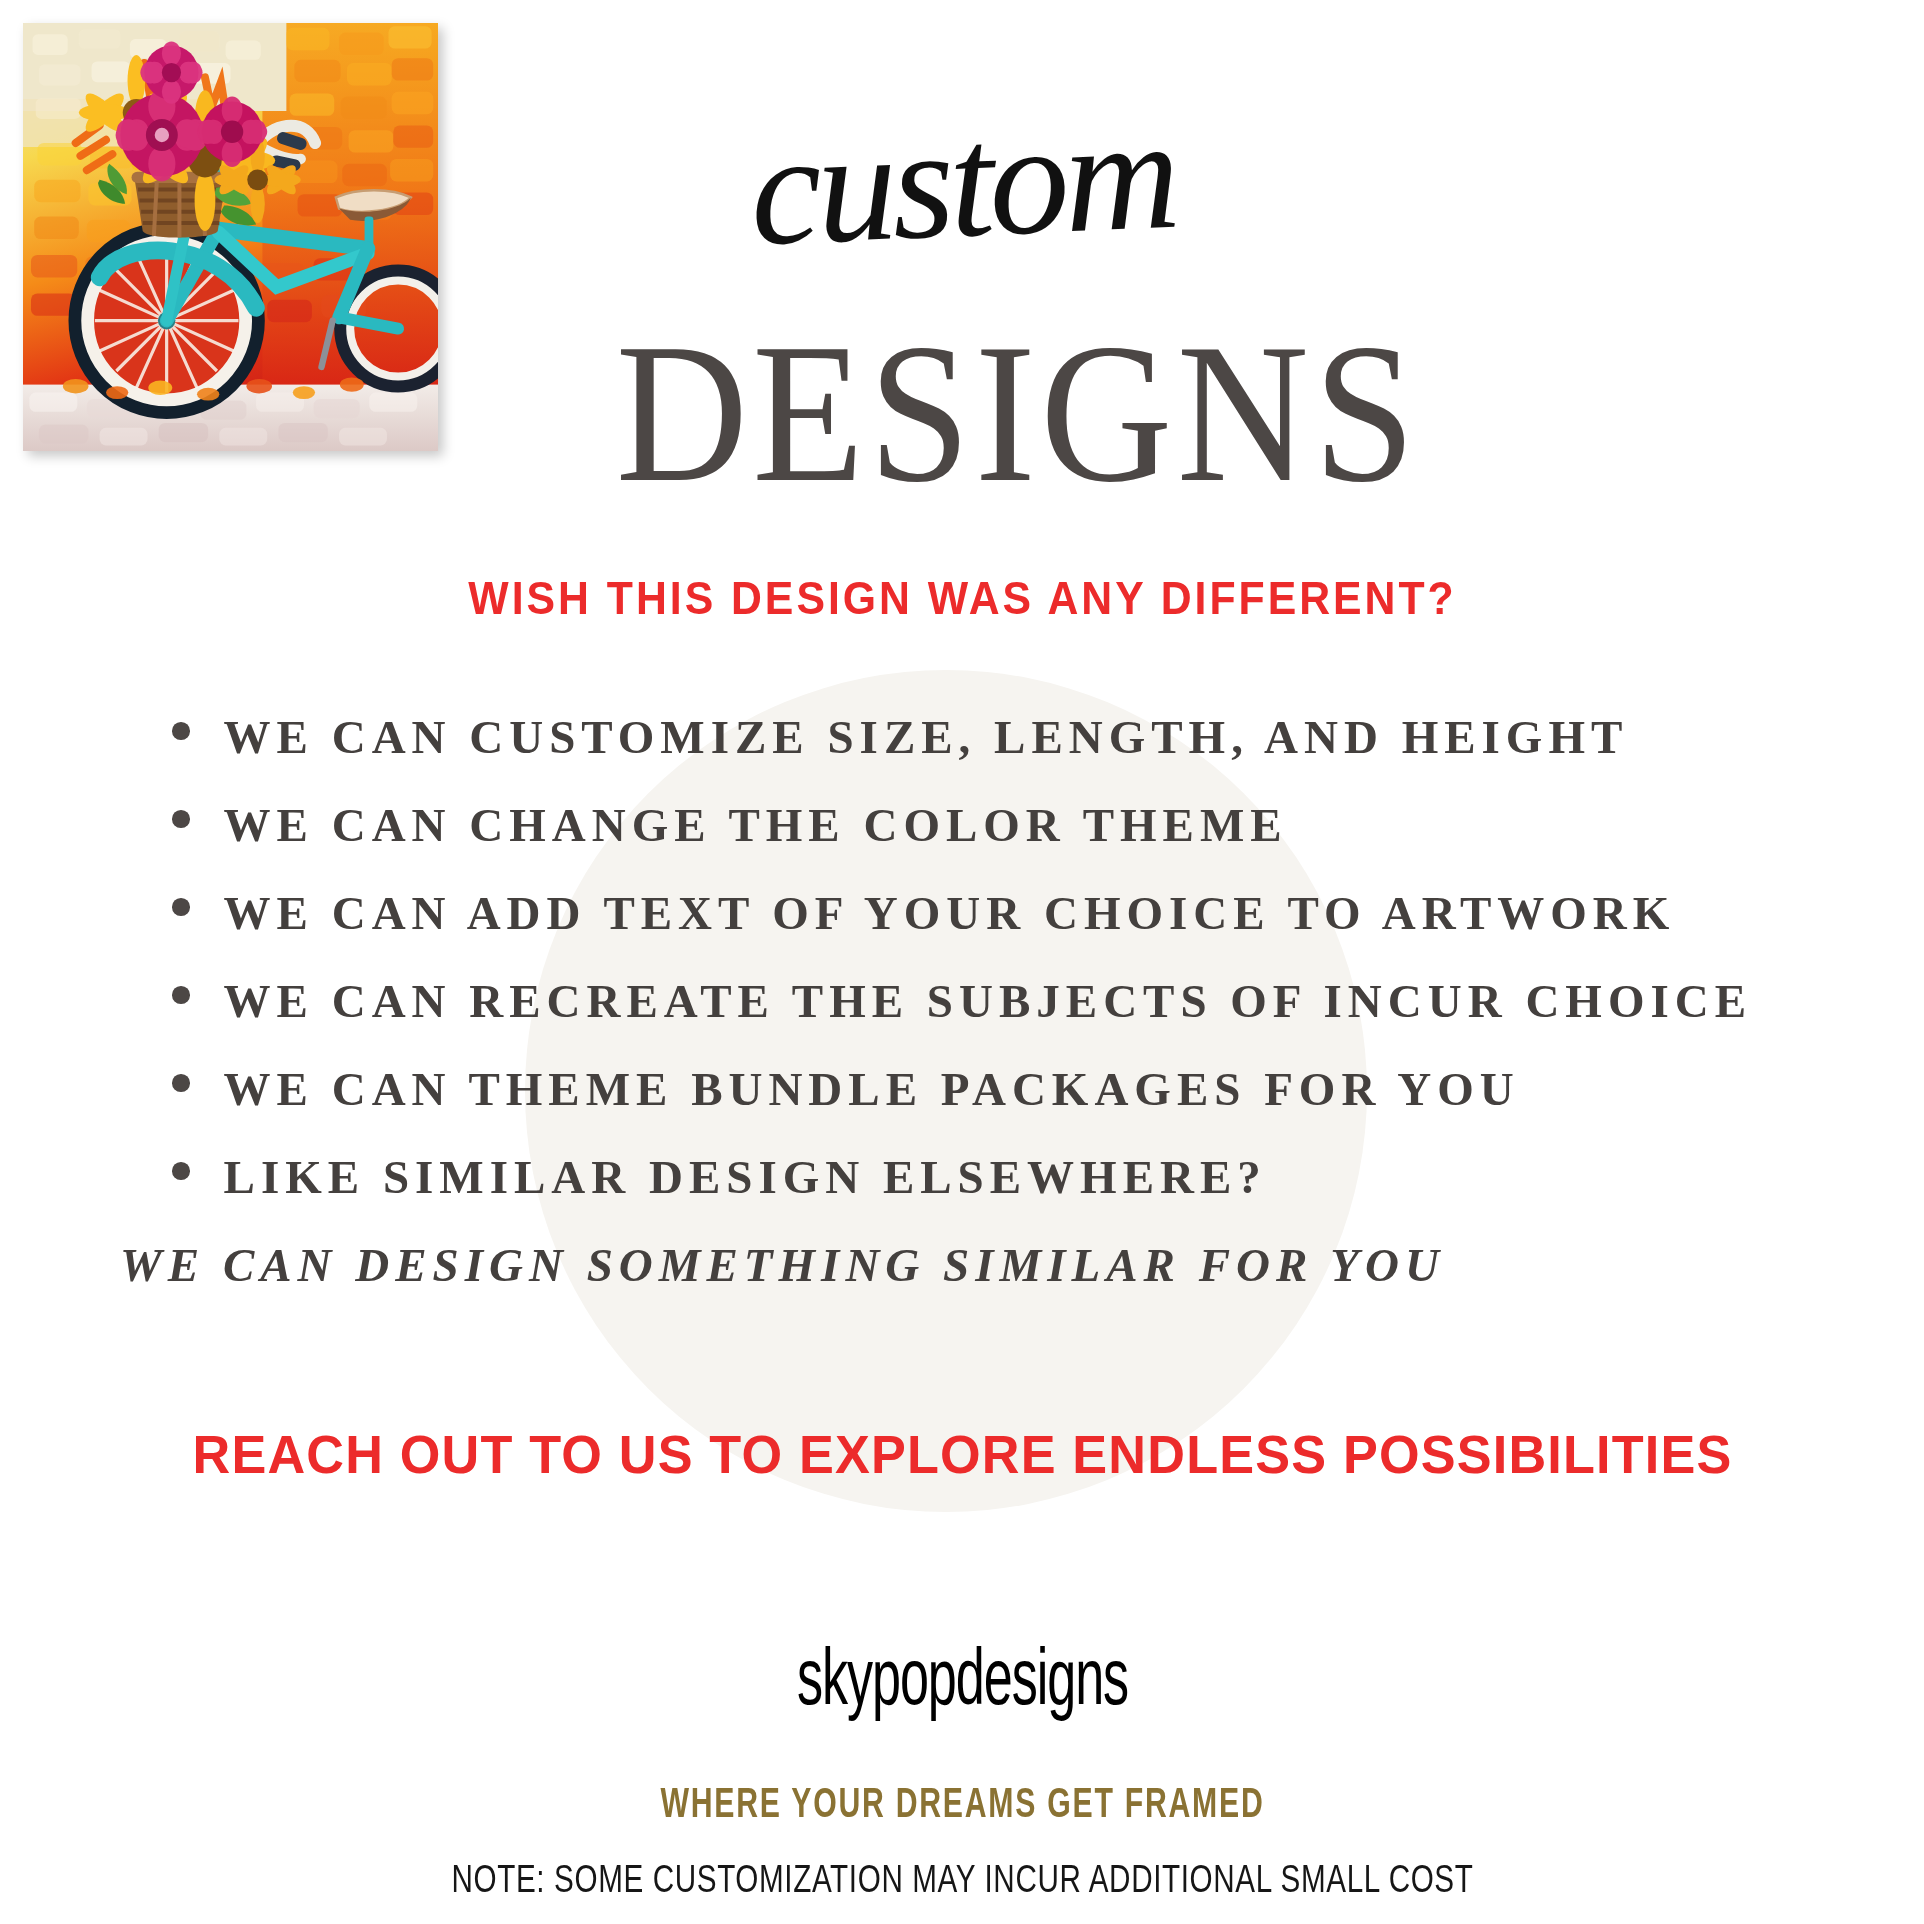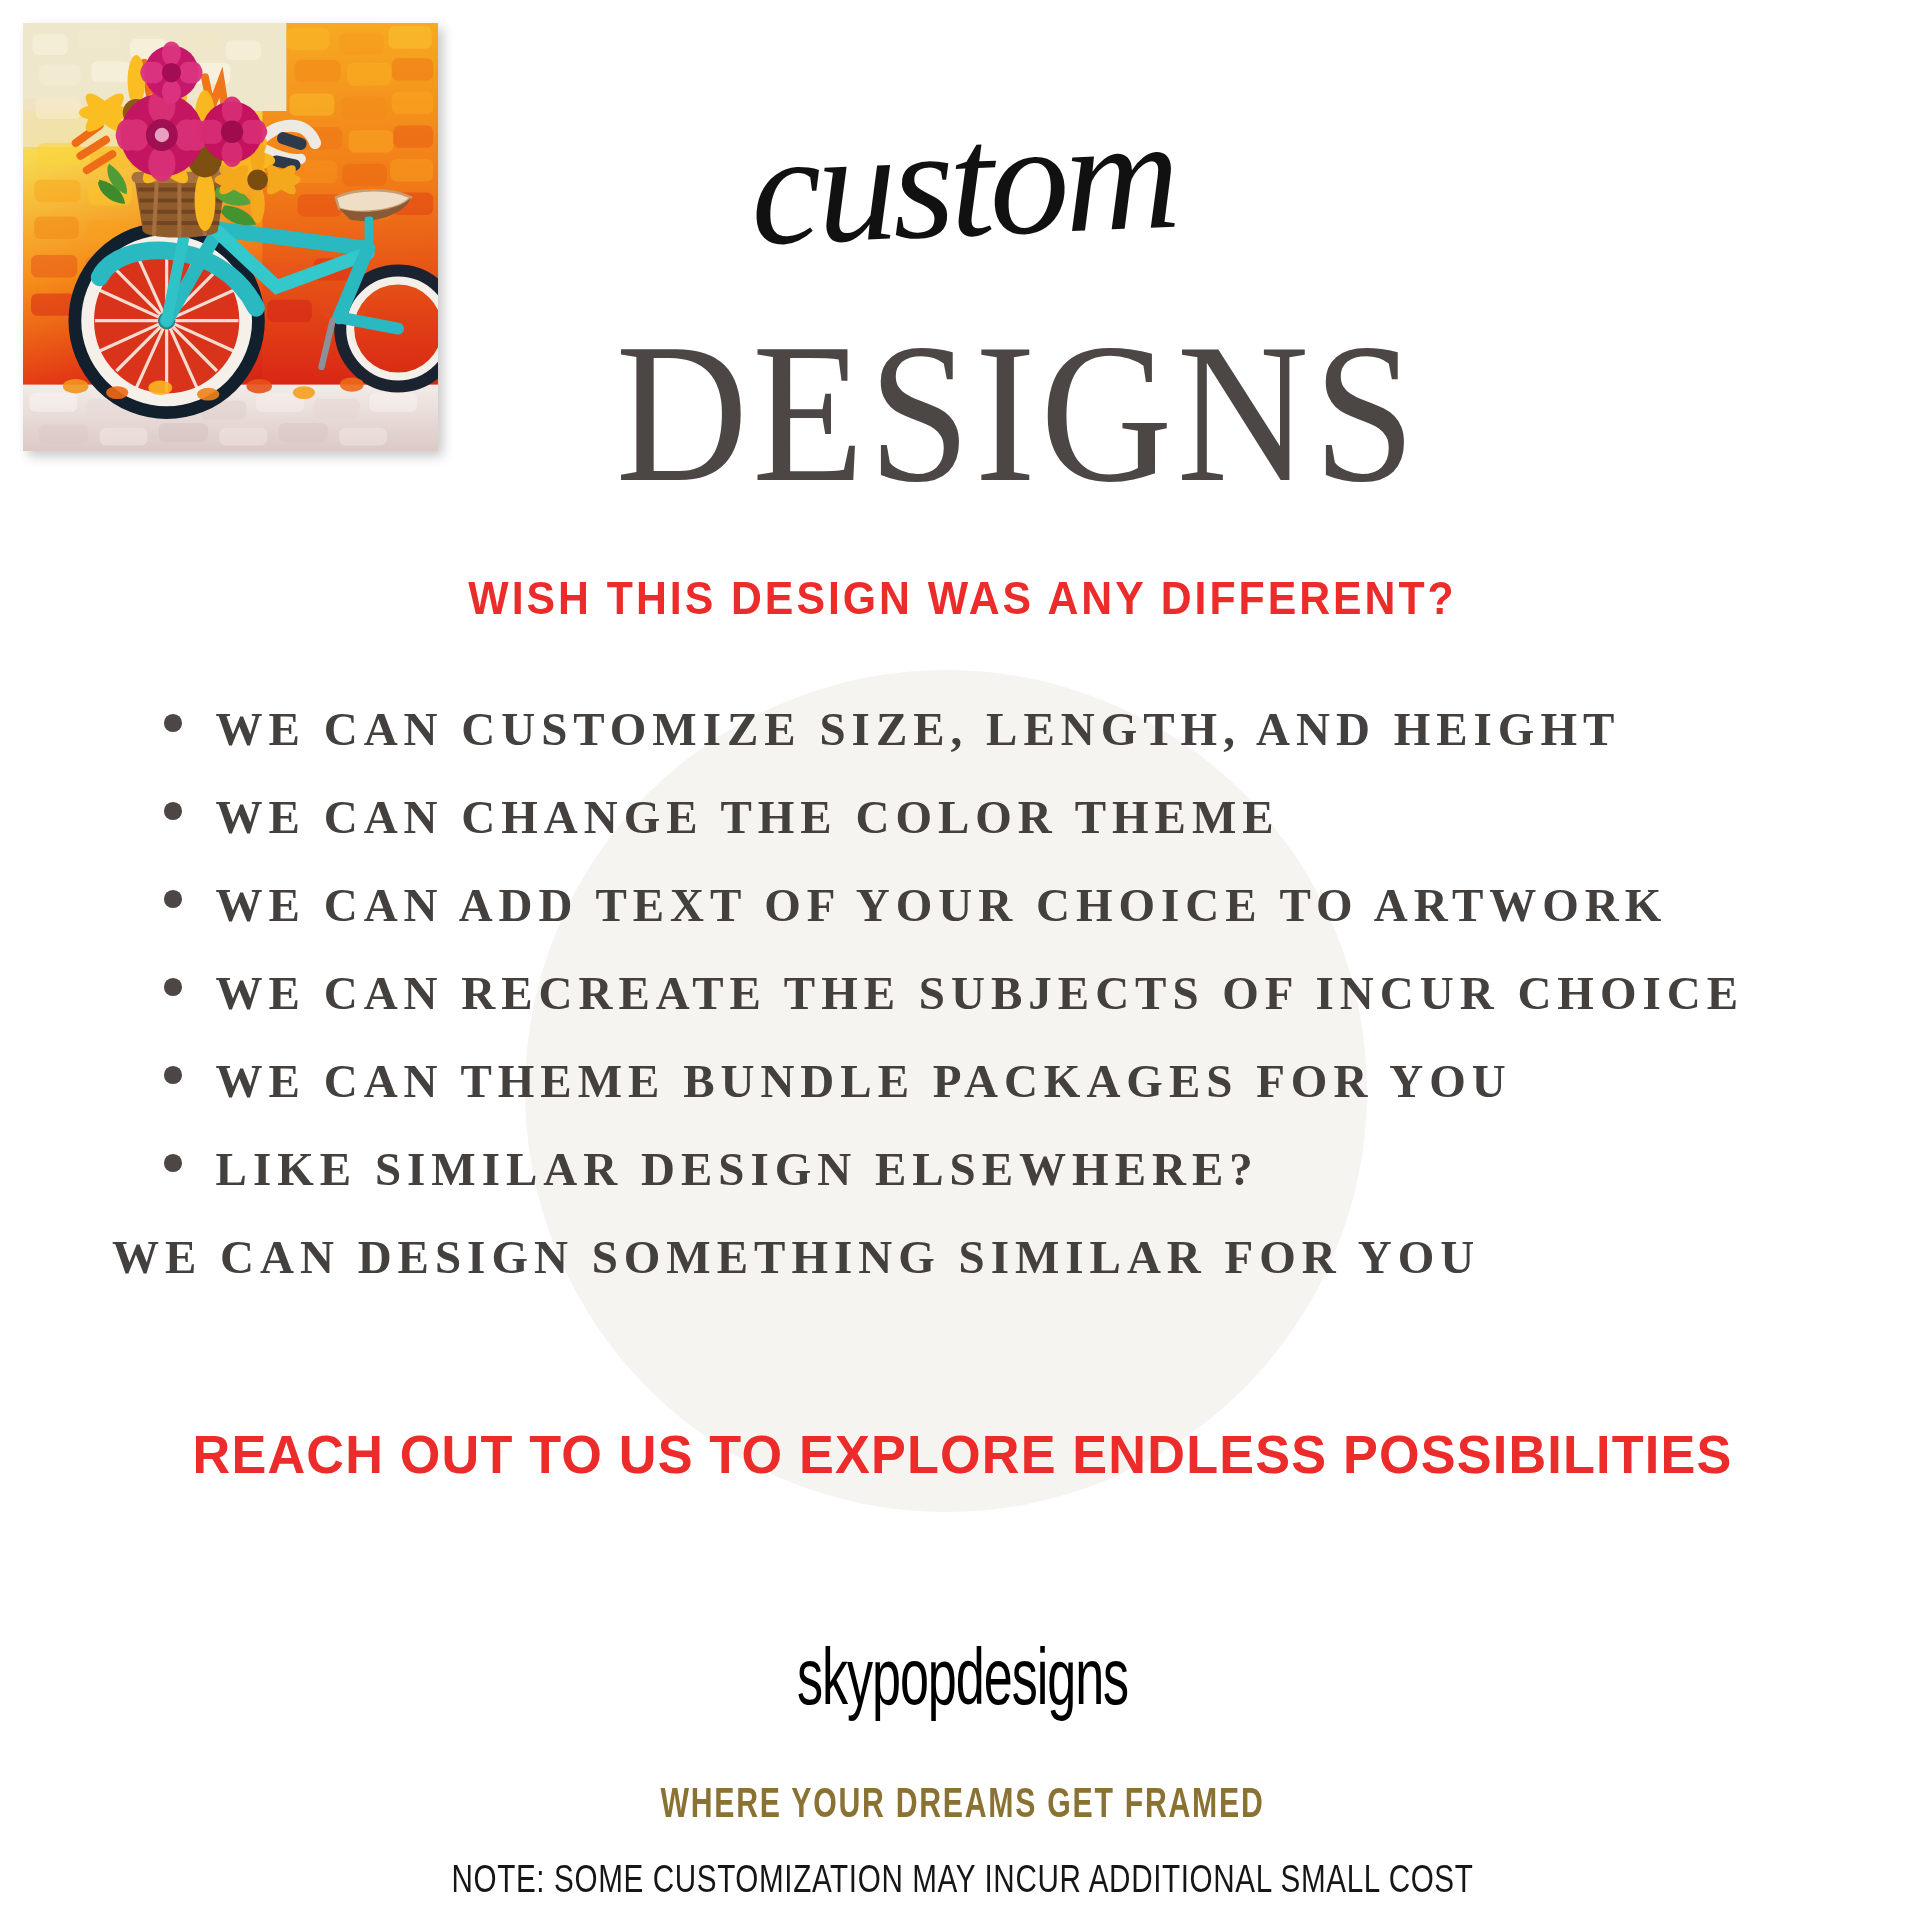--- a/index.html
+++ b/index.html
@@ -78,21 +78,21 @@
     font-weight: 700;
     letter-spacing: 3.2px;
     color: #ec2b2b;
     transform: scaleX(0.93);
   }
 
   
   #feature-list {
     left: 0; right: 0; top: 706px;
     padding: 0;
-    margin: 0;
+    margin: 8px;
     list-style: none;
   }
   .feature-row {
     display: flex;
     align-items: baseline;
     padding-left: 164px;
     height: 88px;
   }
   .bullet-dot {
     width: 17.6px;
@@ -106,21 +106,21 @@
   }
   .feature-text {
     font-family: "Liberation Serif", serif;
     font-weight: 700;
     font-size: 47px;
     line-height: 1;
     letter-spacing: 6px;
     color: #44403e;
     white-space: nowrap;
   }
-  .feature-row.continuation { padding-left: 112px; }
+  .feature-row.continuation { padding-left: 112px; font-style: italic; }
   .feature-row.continuation .bullet-dot { visibility: hidden; margin-right: 0; width: 0; }
 
   #cta-red {
     left: 0; right: 0; top: 1424px;
     text-align: center;
     font-family: "Liberation Sans", sans-serif;
     font-size: 53px;
     font-weight: 700;
     letter-spacing: 1.2px;
     color: #ec2b2b;

